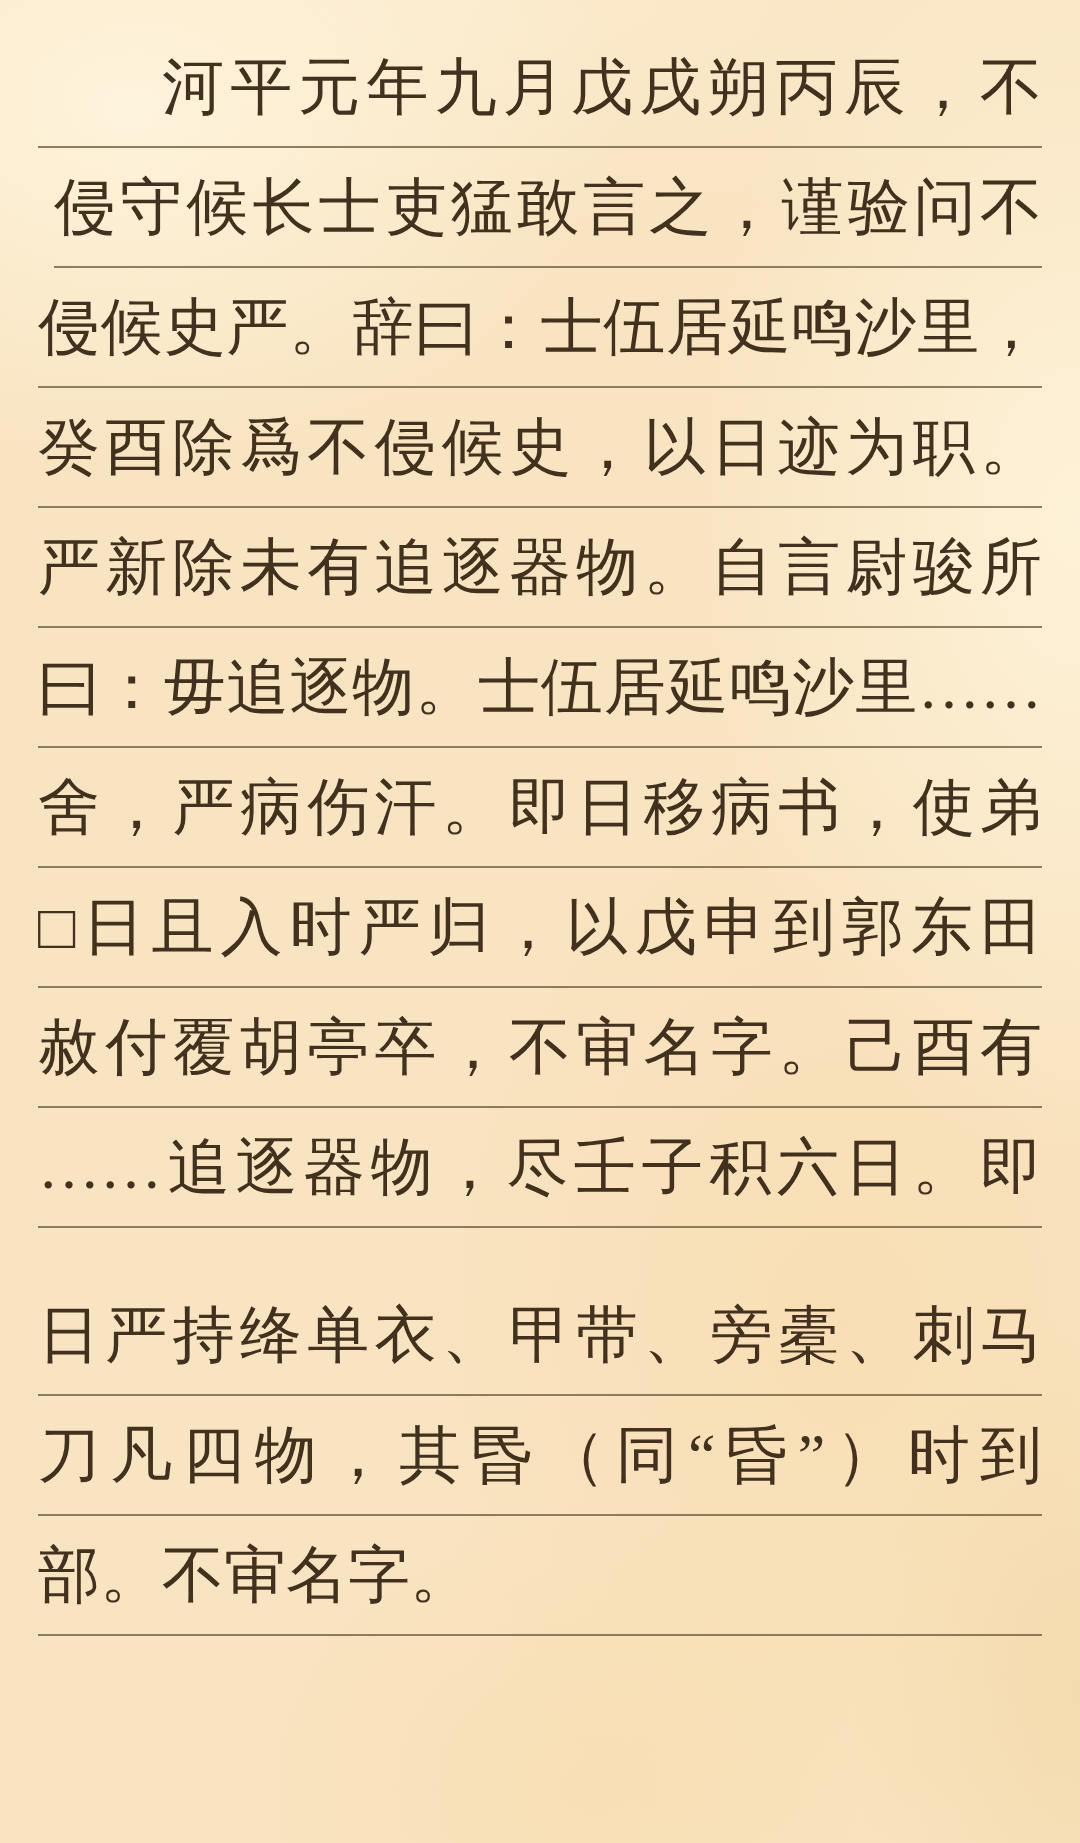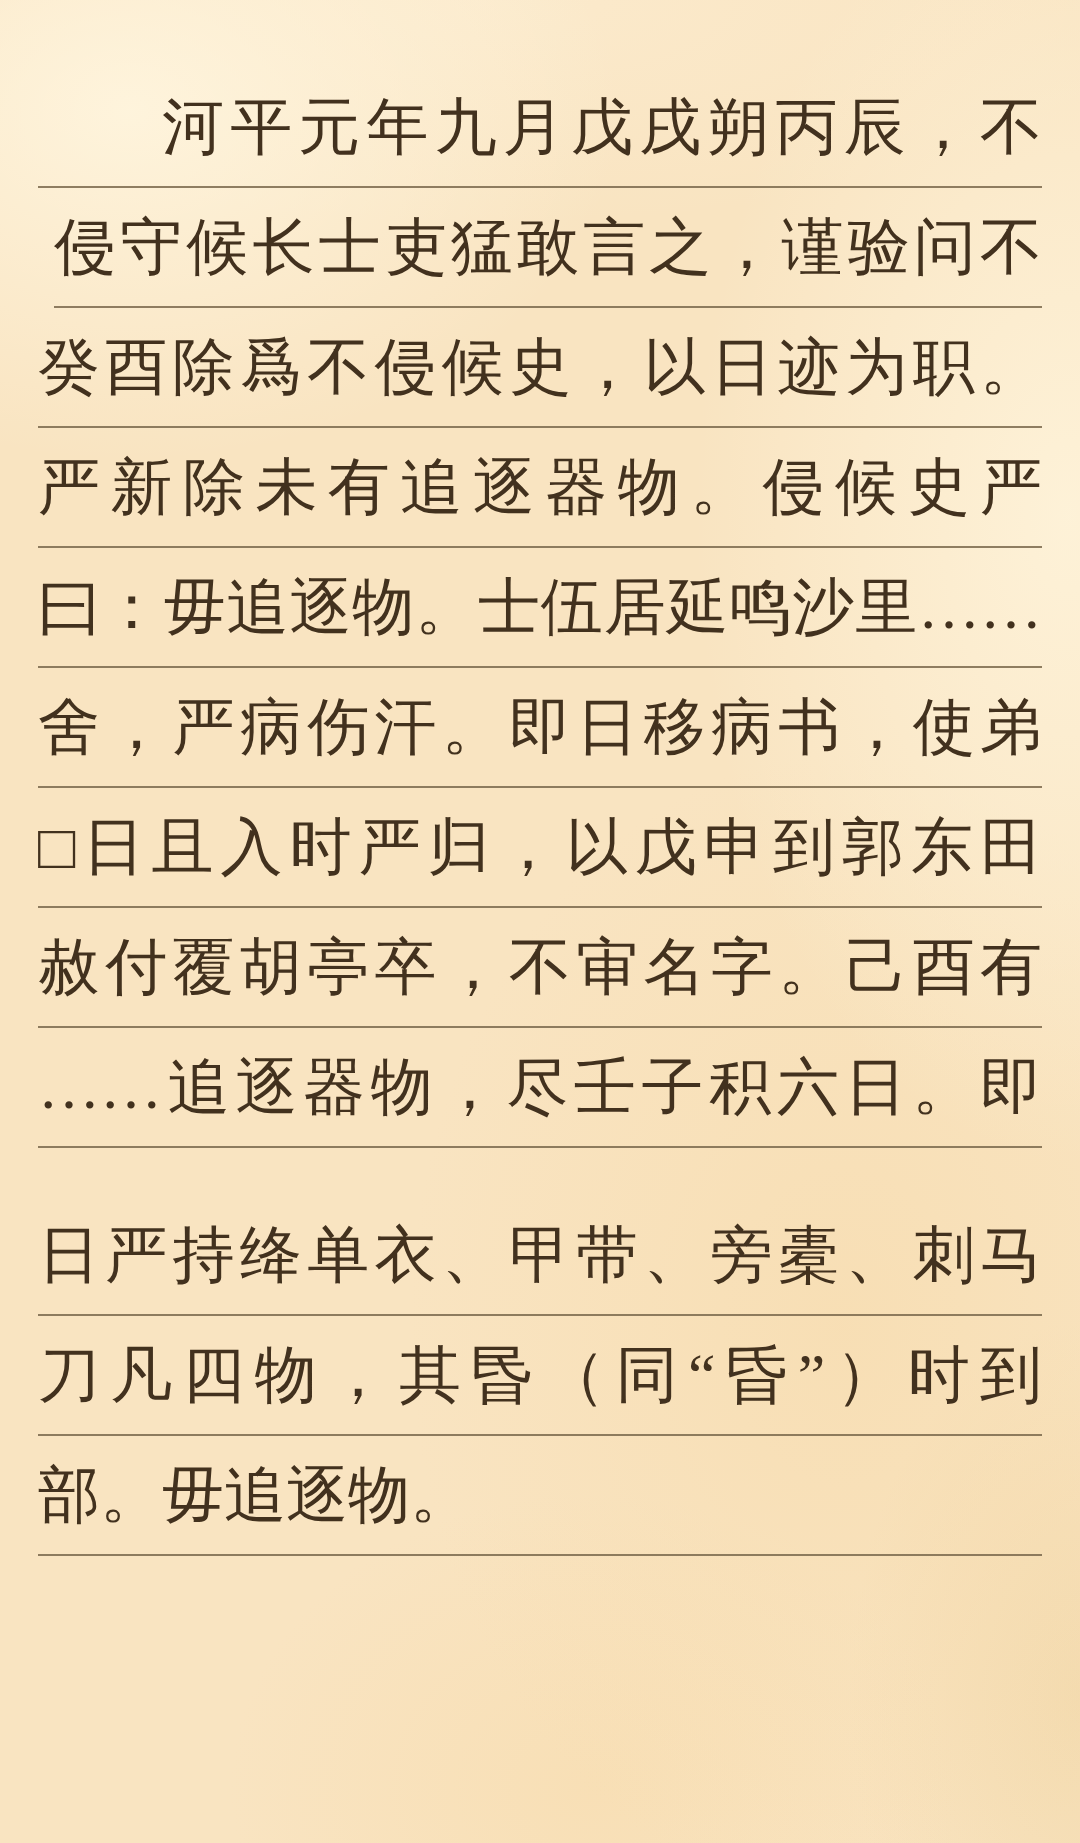--- a/index.html
+++ b/index.html
@@ -15,21 +15,21 @@
     background-image:
       radial-gradient(ellipse 700px 500px at 12% 6%,  rgba(255,246,224,0.85), rgba(255,246,224,0) 70%),
       radial-gradient(ellipse 520px 900px at 99% 28%, rgba(254,243,218,0.90), rgba(254,243,218,0) 72%),
       radial-gradient(ellipse 620px 820px at 78% 72%, rgba(246,217,168,0.50), rgba(246,217,168,0) 70%),
       radial-gradient(ellipse 520px 420px at 55% 97%, rgba(247,219,172,0.55), rgba(247,219,172,0) 70%),
       radial-gradient(ellipse 320px 520px at 100% 92%,rgba(240,213,164,0.60), rgba(240,213,164,0) 72%),
       radial-gradient(ellipse 900px 300px at 45% 0%,  rgba(253,238,211,0.60), rgba(253,238,211,0) 75%);
     font-family: "Liberation Serif", "DejaVu Serif", serif;
   }
   .content {
-    padding: 68px 38px 0 38px;
+    padding: 28px 38px 0 38px;
   }
   .line {
     position: relative;
     height: 118px;
     line-height: 118px;
     font-size: 62px;
     font-weight: 500;
     color: #42311e;
     letter-spacing: 0;
     white-space: normal;
@@ -53,28 +53,31 @@
 <div class="page">
   <div class="content" id="lines-container">
   <div class="line justify-full indented" style="color: rgb(66, 49, 30);">
     <span>河平元年九月戊戌朔丙辰，不</span>
   </div>
 
   <div class="line justify-full" style="color: rgb(66, 49, 30); margin-left: 16px;">
     <span>侵守候长士吏猛敢言之，谨验问不</span>
   </div>
 
+  <div class="line justify-full" style="color: rgb(66, 49, 30);">
+    <span>侵候史严。辞曰：士伍居延鸣沙里，</span>
+  </div>
 
 
   <div class="line justify-full" style="color: rgb(66, 49, 30);">
     <span>癸酉除爲不侵候史，以日迹为职。</span>
   </div>
 
   <div class="line justify-full" style="color: rgb(66, 49, 30);">
-    <span>严新除未有追逐器物。侵候史严</span>
+    <span>严新除未有追逐器物。自言尉骏所</span>
   </div>
 
   <div class="line justify-full" style="color: rgb(66, 49, 30);">
     <span>曰：毋追逐物。士伍居延鸣沙里……</span>
   </div>
 
   <div class="line justify-full" style="color: rgb(66, 49, 30);">
     <span>舍，严病伤汗。即日移病书，使弟</span>
   </div>
 
@@ -92,16 +95,16 @@
 
   <div class="line justify-full" style="color: rgb(66, 49, 30); margin-top: 48px;">
     <span>日严持绛单衣、甲带、旁橐、刺马</span>
   </div>
 
   <div class="line justify-full" style="color: rgb(66, 49, 30);">
     <span>刀凡四物，其昬（同“昏”）时到</span>
   </div>
 
   <div class="line justify-left" style="color: rgb(66, 49, 30);">
-    <span>部。毋追逐物。</span>
+    <span>部。不审名字。</span>
   </div>
 </div>
 </div>
 
 </body></html>

